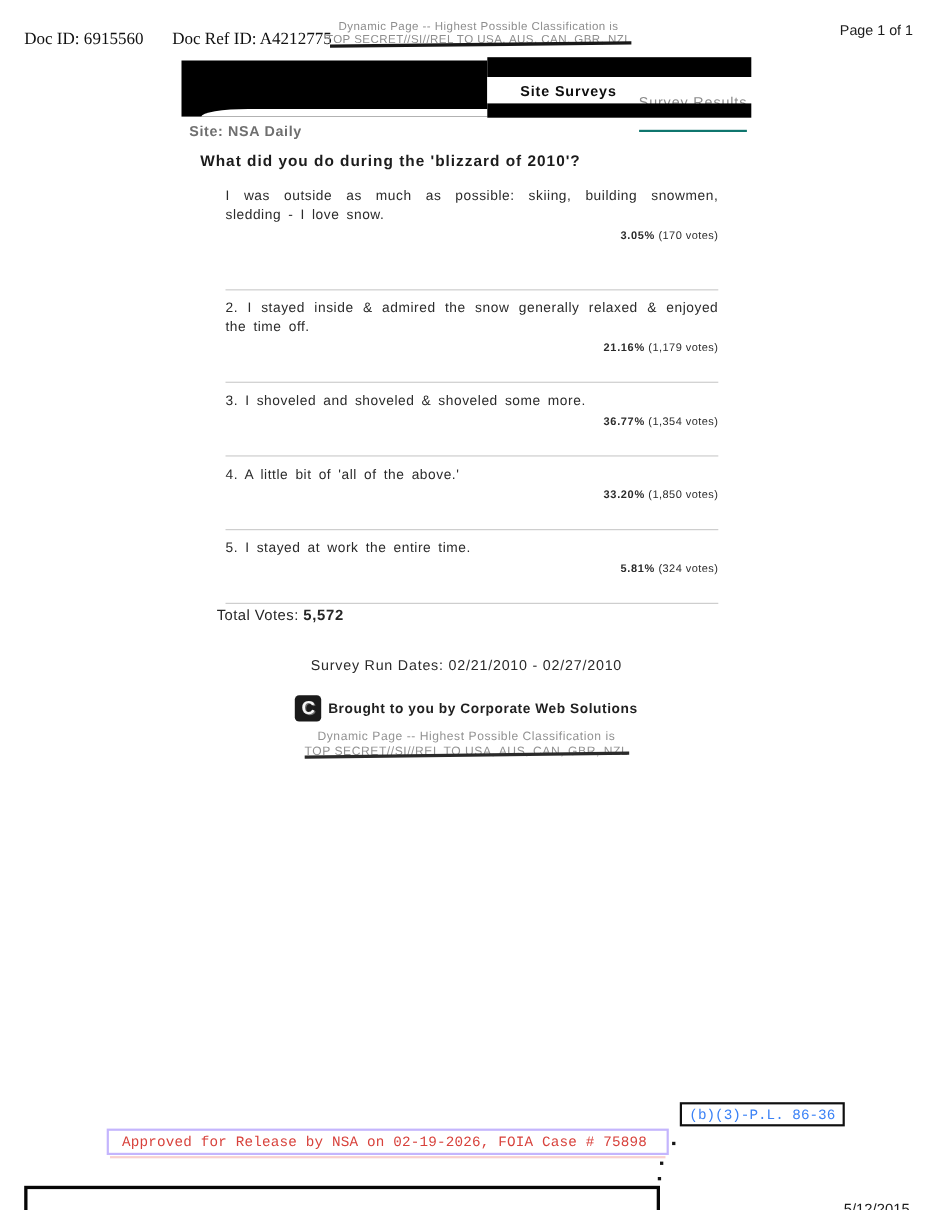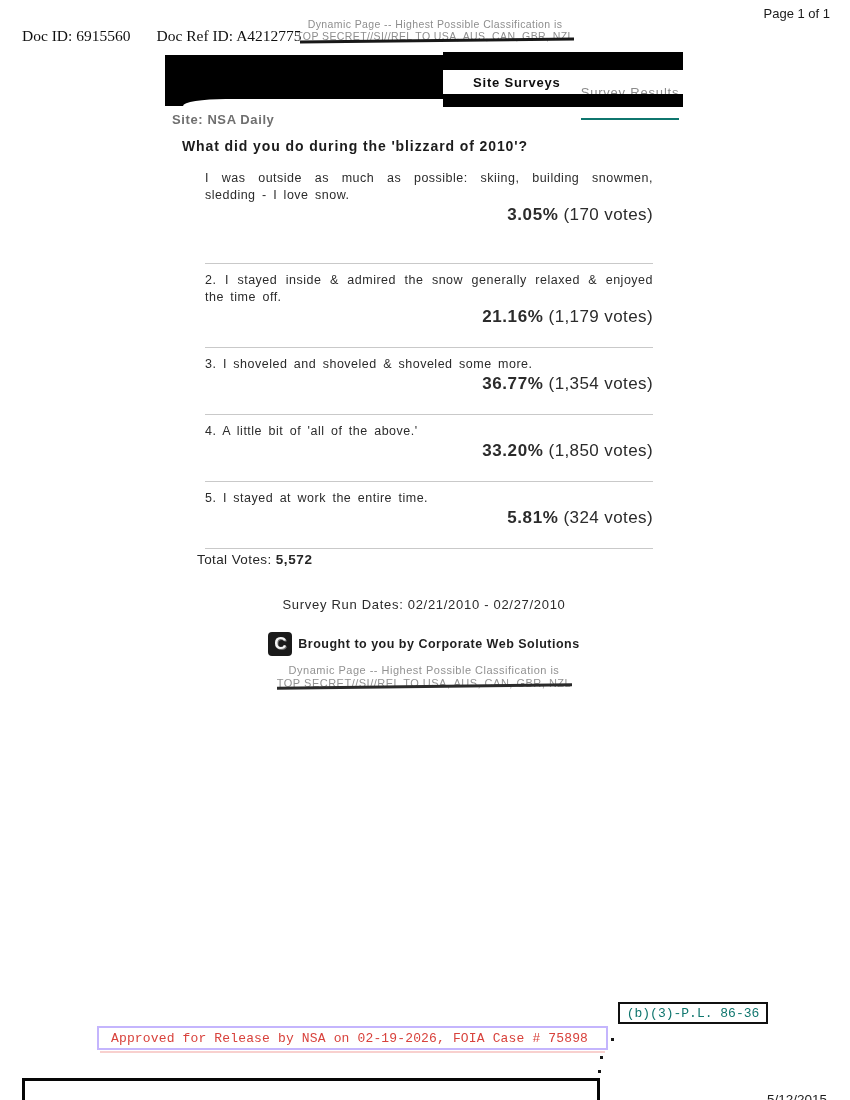--- a/index.html
+++ b/index.html
@@ -1,20 +1,20 @@
 <!DOCTYPE html>
 <html><head>
 <meta charset="utf-8">
 <style>
   html,body{margin:0;padding:0;background:#fff;}
   .page{position:relative;width:850px;height:1100px;background:#ffffff;overflow:hidden;
         font-family:"Liberation Sans",sans-serif;color:#222;}
 
   
-  .page-indicator{position:absolute;top:6px;right:20px;font-size:13px;color:#1b1b1b;}
+  .page-indicator{position:absolute;top:20px;right:20px;font-size:13px;color:#1b1b1b;}
   .doc-ids{position:absolute;top:27px;left:22px;font-family:"Liberation Serif",serif;
            font-size:15.5px;color:#101010;white-space:nowrap;}
   .doc-ids .ref{margin-left:26px;}
 
   .class-top{position:absolute;top:19px;left:295px;width:280px;text-align:center;
              color:#8e8e8e;font-size:10.5px;line-height:11.5px;letter-spacing:.4px;white-space:nowrap;}
   .strike-top{position:absolute;top:39px;left:300px;width:274px;height:3px;background:#181818;
               transform:rotate(-0.6deg);}
 
   
@@ -33,21 +33,21 @@
   .site-label{position:absolute;left:172px;top:112px;font-size:13px;font-weight:bold;
               color:#6f6f6f;letter-spacing:.6px;}
   .question{position:absolute;left:182px;top:138px;font-size:14px;font-weight:bold;
             color:#1c1c1c;letter-spacing:.9px;}
 
   .options{position:absolute;left:205px;top:170px;width:448px;}
   .option{border-top:1px solid #c9c9c9;padding:8px 0 22px;}
   .option:first-child{border-top:none;padding-top:0;padding-bottom:40px;}
   .option-text{font-size:12.5px;color:#2b2b2b;letter-spacing:.5px;word-spacing:2.5px;
                line-height:17px;text-align:justify;text-align-last:left;}
-  .option-stats{text-align:right;font-size:17px;line-height:16px;margin-top:3px;
+  .option-stats{text-align:right;font-size:10px;line-height:16px;margin-top:3px;
                 color:#2b2b2b;letter-spacing:.4px;}
   .option-stats .pct{font-weight:bold;letter-spacing:.6px;}
   .divider-final{border-top:1px solid #c9c9c9;height:0;}
 
   .total{position:absolute;left:197px;top:552px;font-size:13.5px;color:#262626;letter-spacing:.4px;}
   .total .num{font-weight:bold;letter-spacing:.6px;}
 
   .run-dates{position:absolute;left:165px;top:597px;width:518px;text-align:center;
              font-size:13px;letter-spacing:.7px;color:#2b2b2b;}
 
@@ -59,21 +59,21 @@
   .branding-text{font-size:12.5px;font-weight:bold;color:#1f1f1f;letter-spacing:.5px;}
 
   .class-bottom{position:absolute;left:165px;top:664px;width:518px;text-align:center;
                 color:#929292;font-size:11px;line-height:13px;letter-spacing:.5px;white-space:nowrap;}
   .strike-bottom{position:absolute;top:685px;left:277px;width:295px;height:3px;background:#2a2a2a;
                  transform:rotate(-0.7deg);}
 
   
   .b3-box{position:absolute;left:618px;top:1002px;width:150px;height:22px;border:2px solid #101010;
           box-sizing:border-box;display:flex;align-items:center;justify-content:center;
-          font-family:"Liberation Mono",monospace;font-size:13px;color:#0f766e;white-space:nowrap;}
+          font-family:"Liberation Mono",monospace;font-size:13px;color:#3b82f6;white-space:nowrap;}
   .release-box{position:absolute;left:97px;top:1026px;width:511px;height:24px;border:2px solid #c4b5fd;
                box-sizing:border-box;display:flex;align-items:center;padding-left:12px;
                font-family:"Liberation Mono",monospace;font-size:13px;color:#d8423c;
                letter-spacing:.15px;white-space:nowrap;}
   .pink-bleed{position:absolute;left:100px;top:1051px;width:505px;height:2px;
               background:rgba(235,120,115,0.35);}
   .dot{position:absolute;width:3px;height:3px;background:#161616;}
   .dot1{left:611px;top:1038px;}
   .dot2{left:600px;top:1056px;}
   .dot3{left:598px;top:1070px;}

